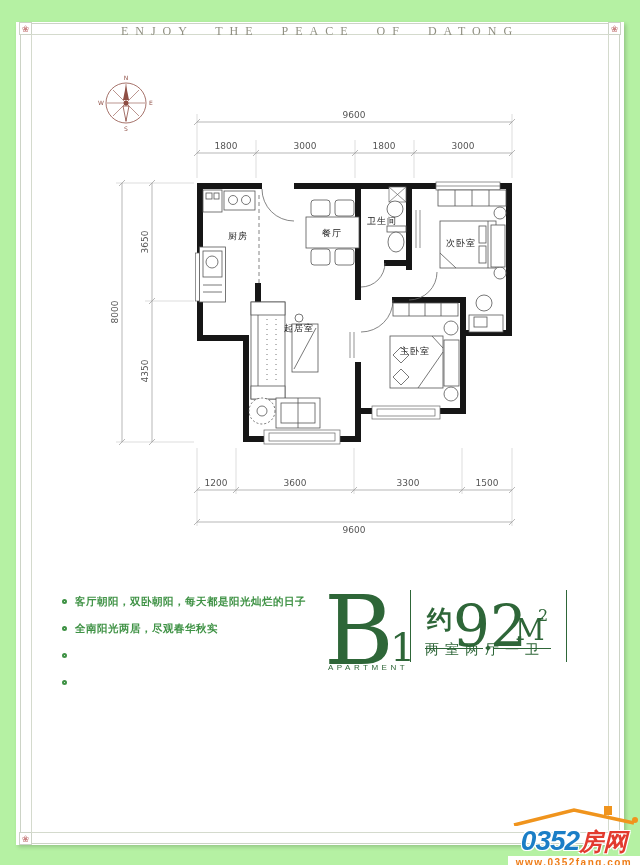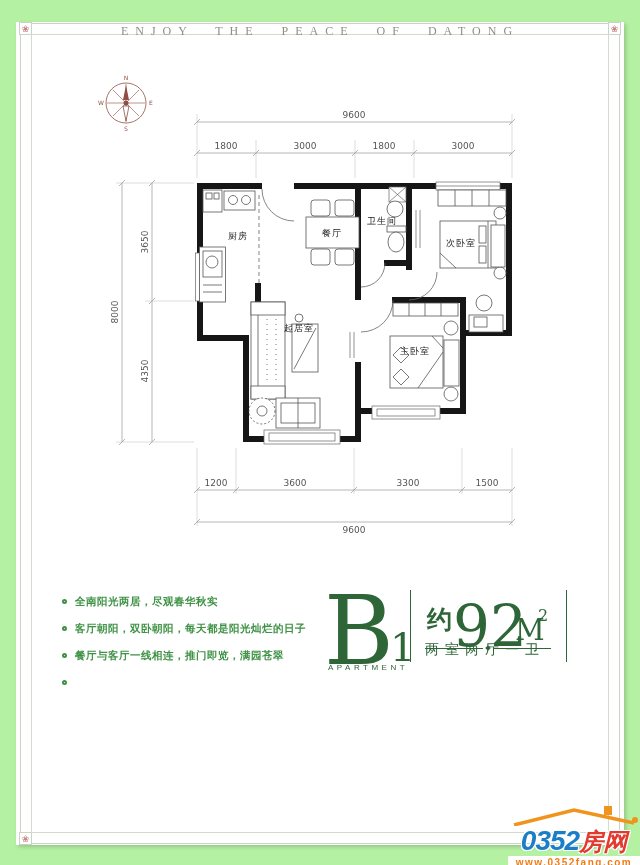--- a/index.html
+++ b/index.html
@@ -294,29 +294,28 @@
       <text x="382" y="224">卫生间</text>
       <text x="461" y="246">次卧室</text>
       <text x="299" y="331">起居室</text>
       <text x="415" y="354">主卧室</text>
     </g>
   </svg>
 
   <div class="features">
     <div class="feature-row">
       <span class="feature-dot"></span>
-      <span class="feature-text">全南阳光两居，尽观春华秋实</span>
+      <span class="feature-text">客厅朝阳，双卧朝阳，每天都是阳光灿烂的日子</span>
     </div>
     <div class="feature-row">
       <span class="feature-dot"></span>
-      <span class="feature-text">客厅朝阳，双卧朝阳，每天都是阳光灿烂的日子</span>
+      <span class="feature-text">全南阳光两居，尽观春华秋实</span>
     </div>
     <div class="feature-row">
       <span class="feature-dot"></span>
-      <span class="feature-text">餐厅与客厅一线相连，推门即览，满园苍翠</span>
     </div>
     <div class="feature-row">
       <span class="feature-dot"></span>
     </div>
   </div>
 
   <div class="unit">
     <span class="bigB">B</span>
     <span class="sub1">1</span>
     <span class="apartment">APARTMENT</span>

